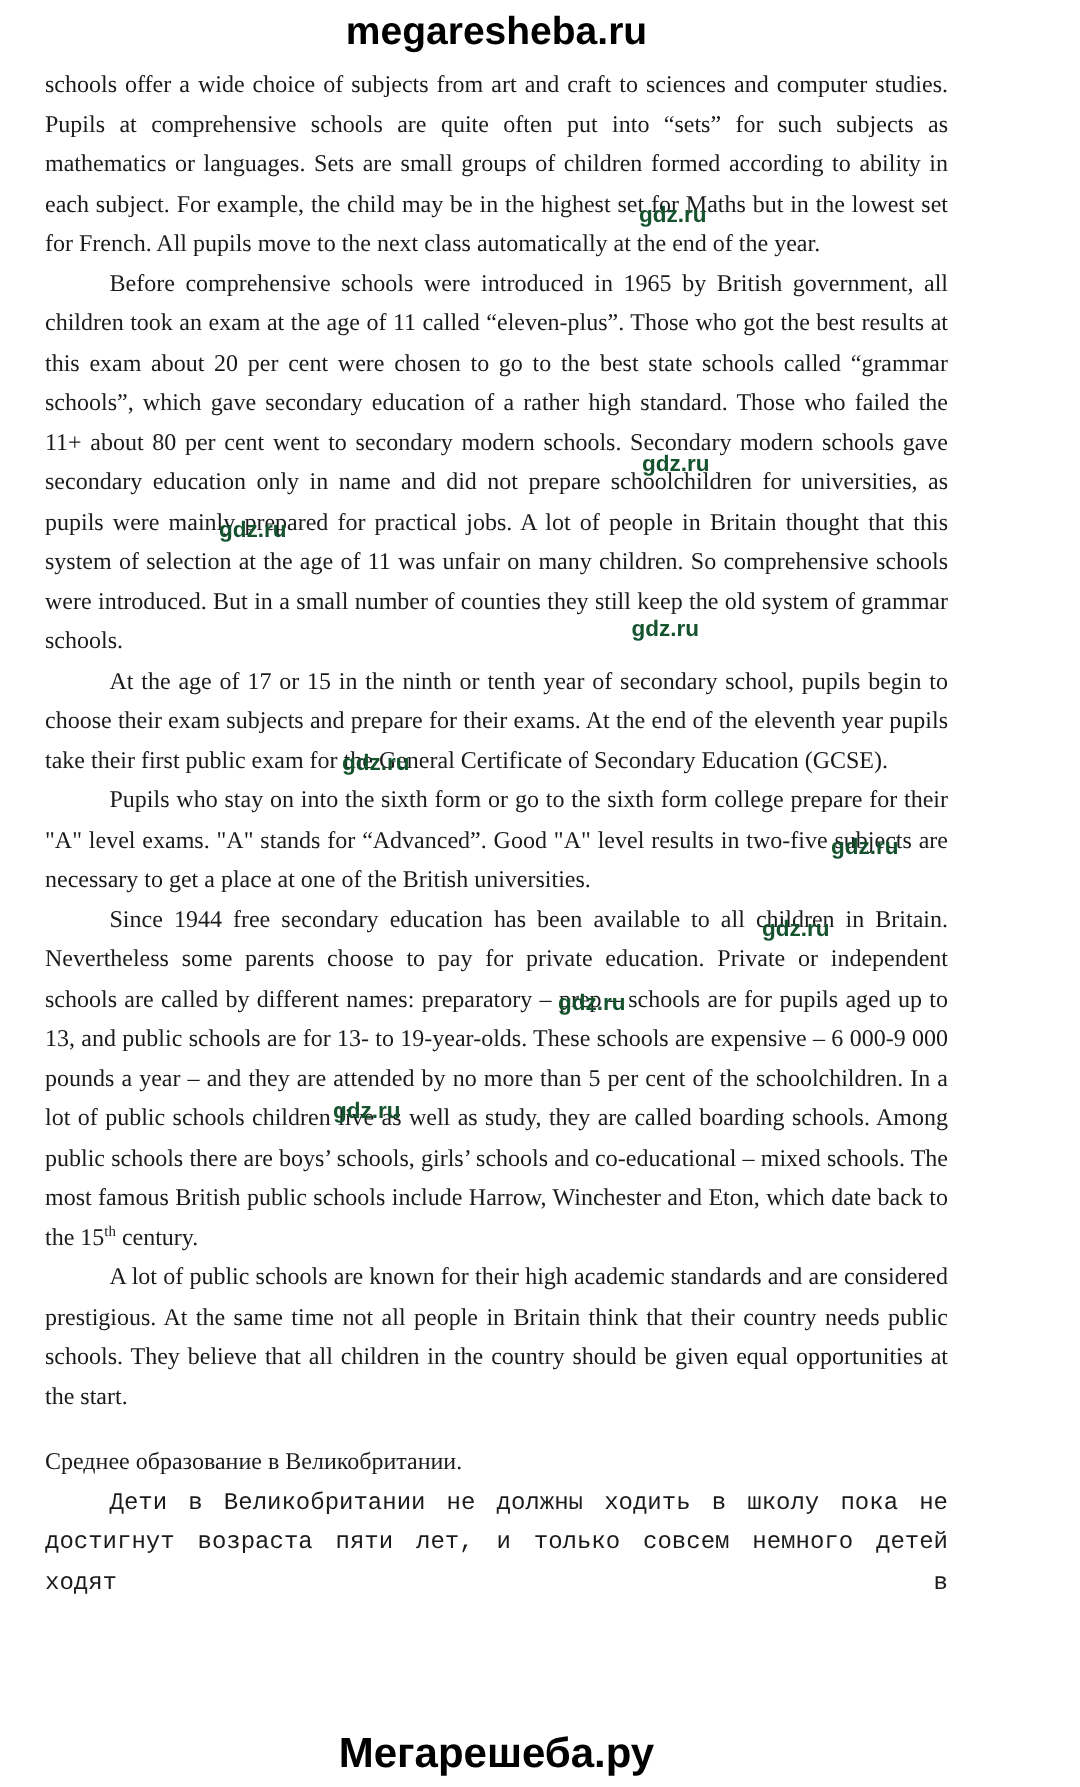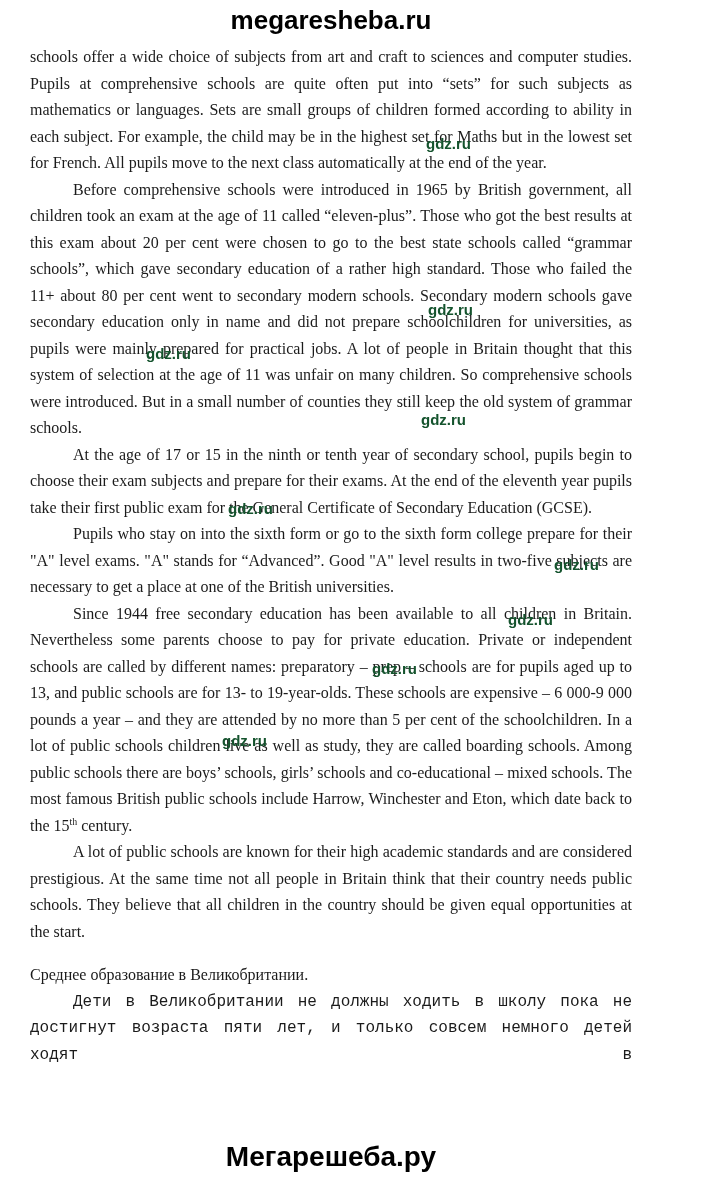--- a/index.html
+++ b/index.html
@@ -48,21 +48,21 @@
     font-weight: 700;
     font-size: 15px;
     line-height: 16px;
     color: #14532d;
     white-space: nowrap;
   }
   .footer-title {
     position: absolute;
     left: 0;
     right: 0;
-    bottom: 18px;
+    bottom: 6px;
     text-align: center;
     font-family: "Liberation Sans", "DejaVu Sans", sans-serif;
     font-weight: 700;
     font-size: 28px;
     line-height: 32px;
     color: #000000;
   }
 </style>
 </head>
 <body>

